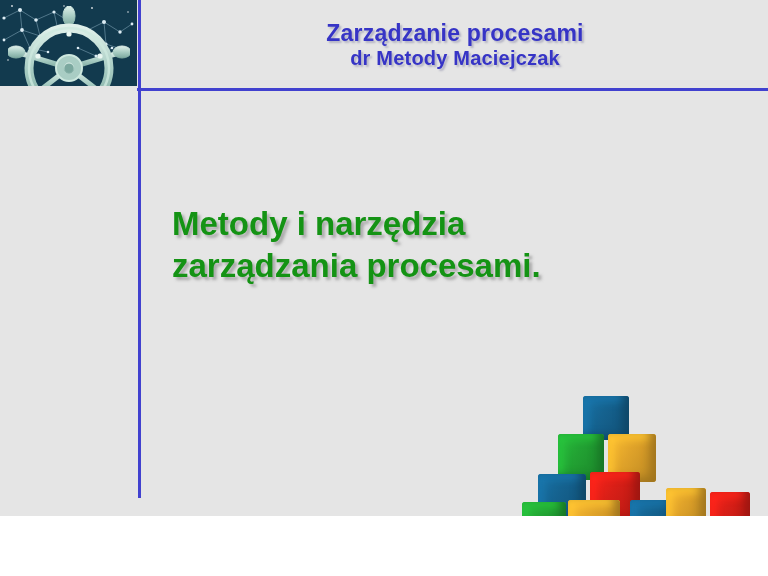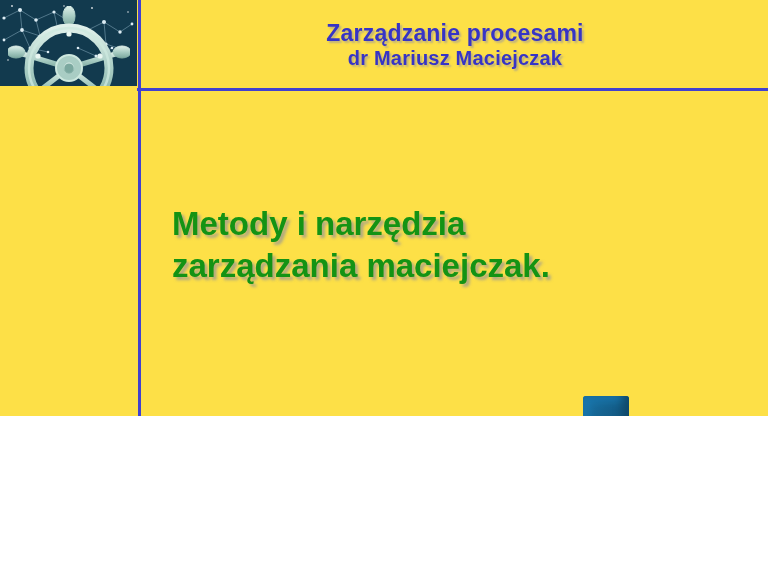--- a/index.html
+++ b/index.html
@@ -7,22 +7,22 @@
     margin: 0;
     padding: 0;
     background: #ffffff;
   }
   body {
     font-family: "Liberation Sans", sans-serif;
   }
   #slide {
     position: relative;
     width: 768px;
-    height: 416px;
-    background: #fde047;
+    height: 516px;
+    background: #e5e5e5;
     overflow: hidden;
   }
 
   
   #logo {
     position: absolute;
     left: 0;
     top: 0;
     width: 137px;
     height: 86px;
@@ -230,26 +230,26 @@
         <circle cx="92" cy="50" r="2.6"></circle>
       </g>
     </svg>
   </div>
 
   <div id="h-rule"></div>
   <div id="v-rule"></div>
 
   <div id="header">
     <div class="line l1">Zarządzanie procesami</div>
-    <div class="line l2">dr Mariusz Maciejczak</div>
+    <div class="line l2">dr Metody Maciejczak</div>
   </div>
 
   <div id="title">
     <div>Metody i narzędzia</div>
-    <div>zarządzania maciejczak.</div>
+    <div>zarządzania procesami.</div>
   </div>
 
   <div id="blocks">
     <div class="floor"></div>
     <div class="shadow-blob" style="left:4px; top:150px; width:165px; height:14px;"></div>
     <div class="shadow-blob" style="left:146px; top:140px; width:88px; height:12px;"></div>
     <div id="cube-layer">
         <div class="cube" style="left: 63px; top: 12px; width: 46px; height: 44px; background: linear-gradient(120deg, rgb(25, 116, 169) 0%, rgb(21, 98, 143) 42%, rgb(17, 80, 117) 100%); border-radius: 3px; box-shadow: rgb(15, 71, 103) -6px -4px 10px inset, rgb(26, 120, 174) 5px 5px 9px inset;"></div>
         <div class="cube" style="left: 38px; top: 50px; width: 46px; height: 46px; background: linear-gradient(120deg, rgb(40, 191, 60) 0%, rgb(34, 162, 51) 42%, rgb(28, 133, 42) 100%); border-radius: 3px; box-shadow: rgb(24, 117, 37) -6px -4px 10px inset, rgb(41, 198, 62) 5px 5px 9px inset;"></div>
         <div class="cube" style="left: 88px; top: 50px; width: 48px; height: 48px; background: linear-gradient(120deg, rgb(255, 192, 50) 0%, rgb(224, 163, 42) 42%, rgb(184, 134, 34) 100%); border-radius: 3px; box-shadow: rgb(161, 117, 30) -6px -4px 10px inset, rgb(255, 199, 51) 5px 5px 9px inset;"></div>

